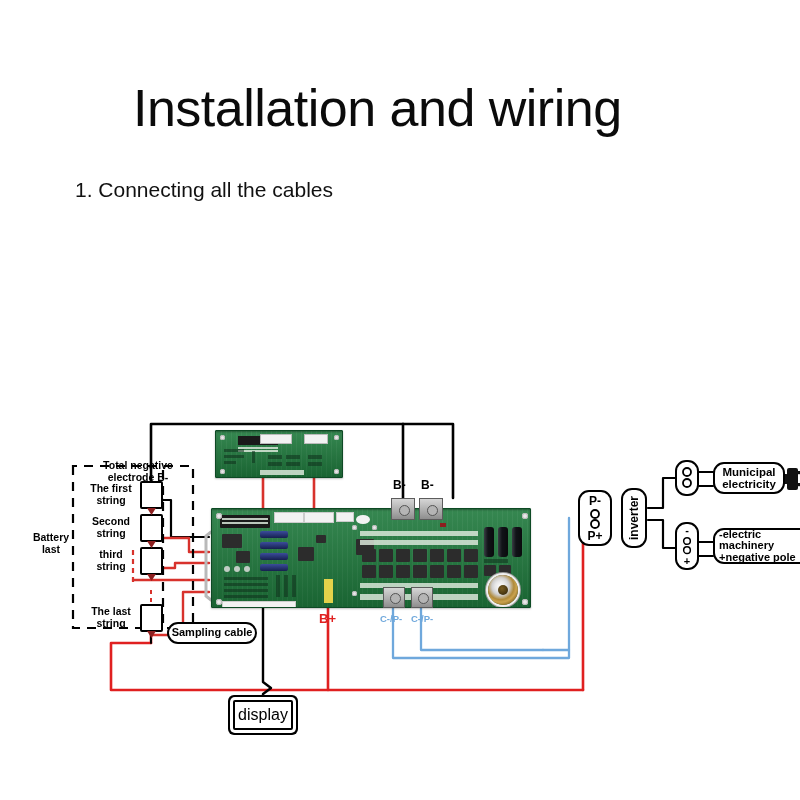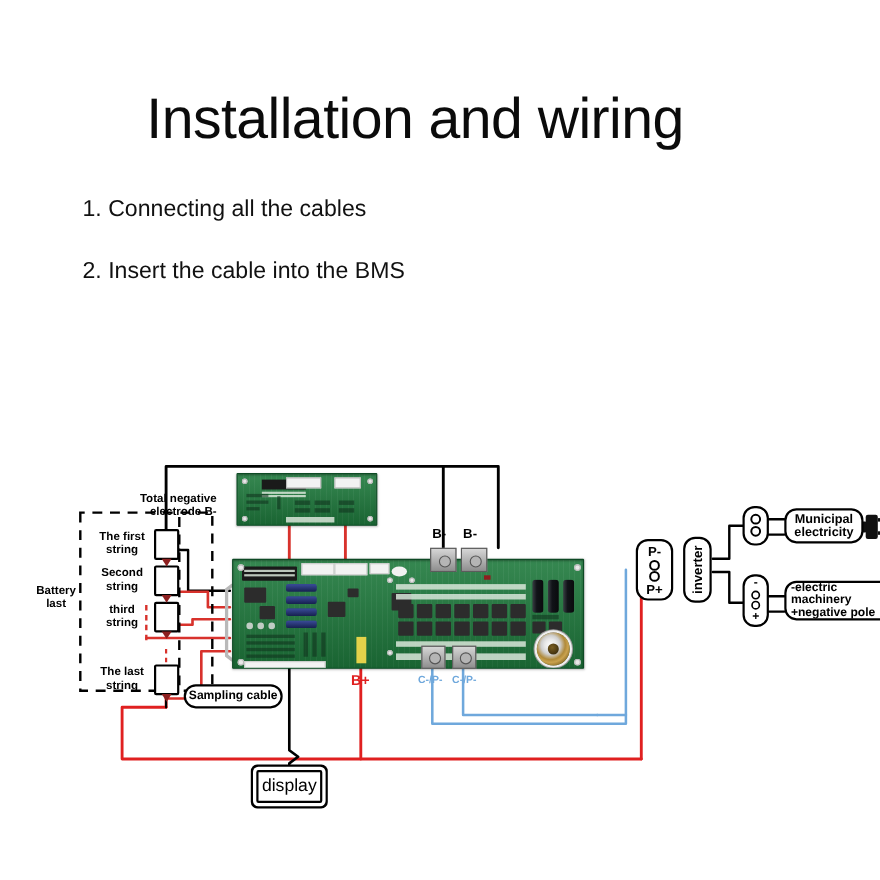--- a/index.html
+++ b/index.html
@@ -82,21 +82,20 @@
   .wlabel.red{color:#e02020;font-size:13px;font-weight:bold;}
 </style>
 </head>
 <body>
 
 <div id="page">
 
   <div class="title">Installation and wiring</div>
 
   <div class="step step-1">1. Connecting all the cables</div>
-  <div class="step step-2">2. Insert the cable into the BMS</div>
 
   <div id="diagram">
 
     <svg width="800" height="340" viewBox="0 0 800 340">
 
       <g fill="none" stroke="#000000" stroke-width="2.6" stroke-linecap="round" stroke-linejoin="round">
 
         <path d="M128,100 L128,24 L380,24"></path>
         <path d="M380,24 L380,98"></path>
         <path d="M380,24 L430,24 L430,98"></path>
@@ -306,21 +305,21 @@
         <div class="hole"></div>
       </div>
 
     <div class="term" style="left:360px;top:187px;width:20px;height:19px;">
         <div class="hole"></div>
       </div>
     <div class="term" style="left:388px;top:187px;width:20px;height:19px;">
         <div class="hole"></div>
       </div>
 
-    <div class="plain" style="left:56px;top:48px;width:118px;text-align:right;">Total negative
+    <div class="plain" style="left:56px;top:60px;width:118px;">Total negative
 electrode B-</div>
 
 
     <div class="plain" style="left:4px;top:132px;width:48px;">Battery
 last</div>
 
     <div class="plain" style="left:62px;top:83px;width:52px;">The first
 string</div>
     <div class="plain" style="left:62px;top:116px;width:52px;">Second
 string</div>

